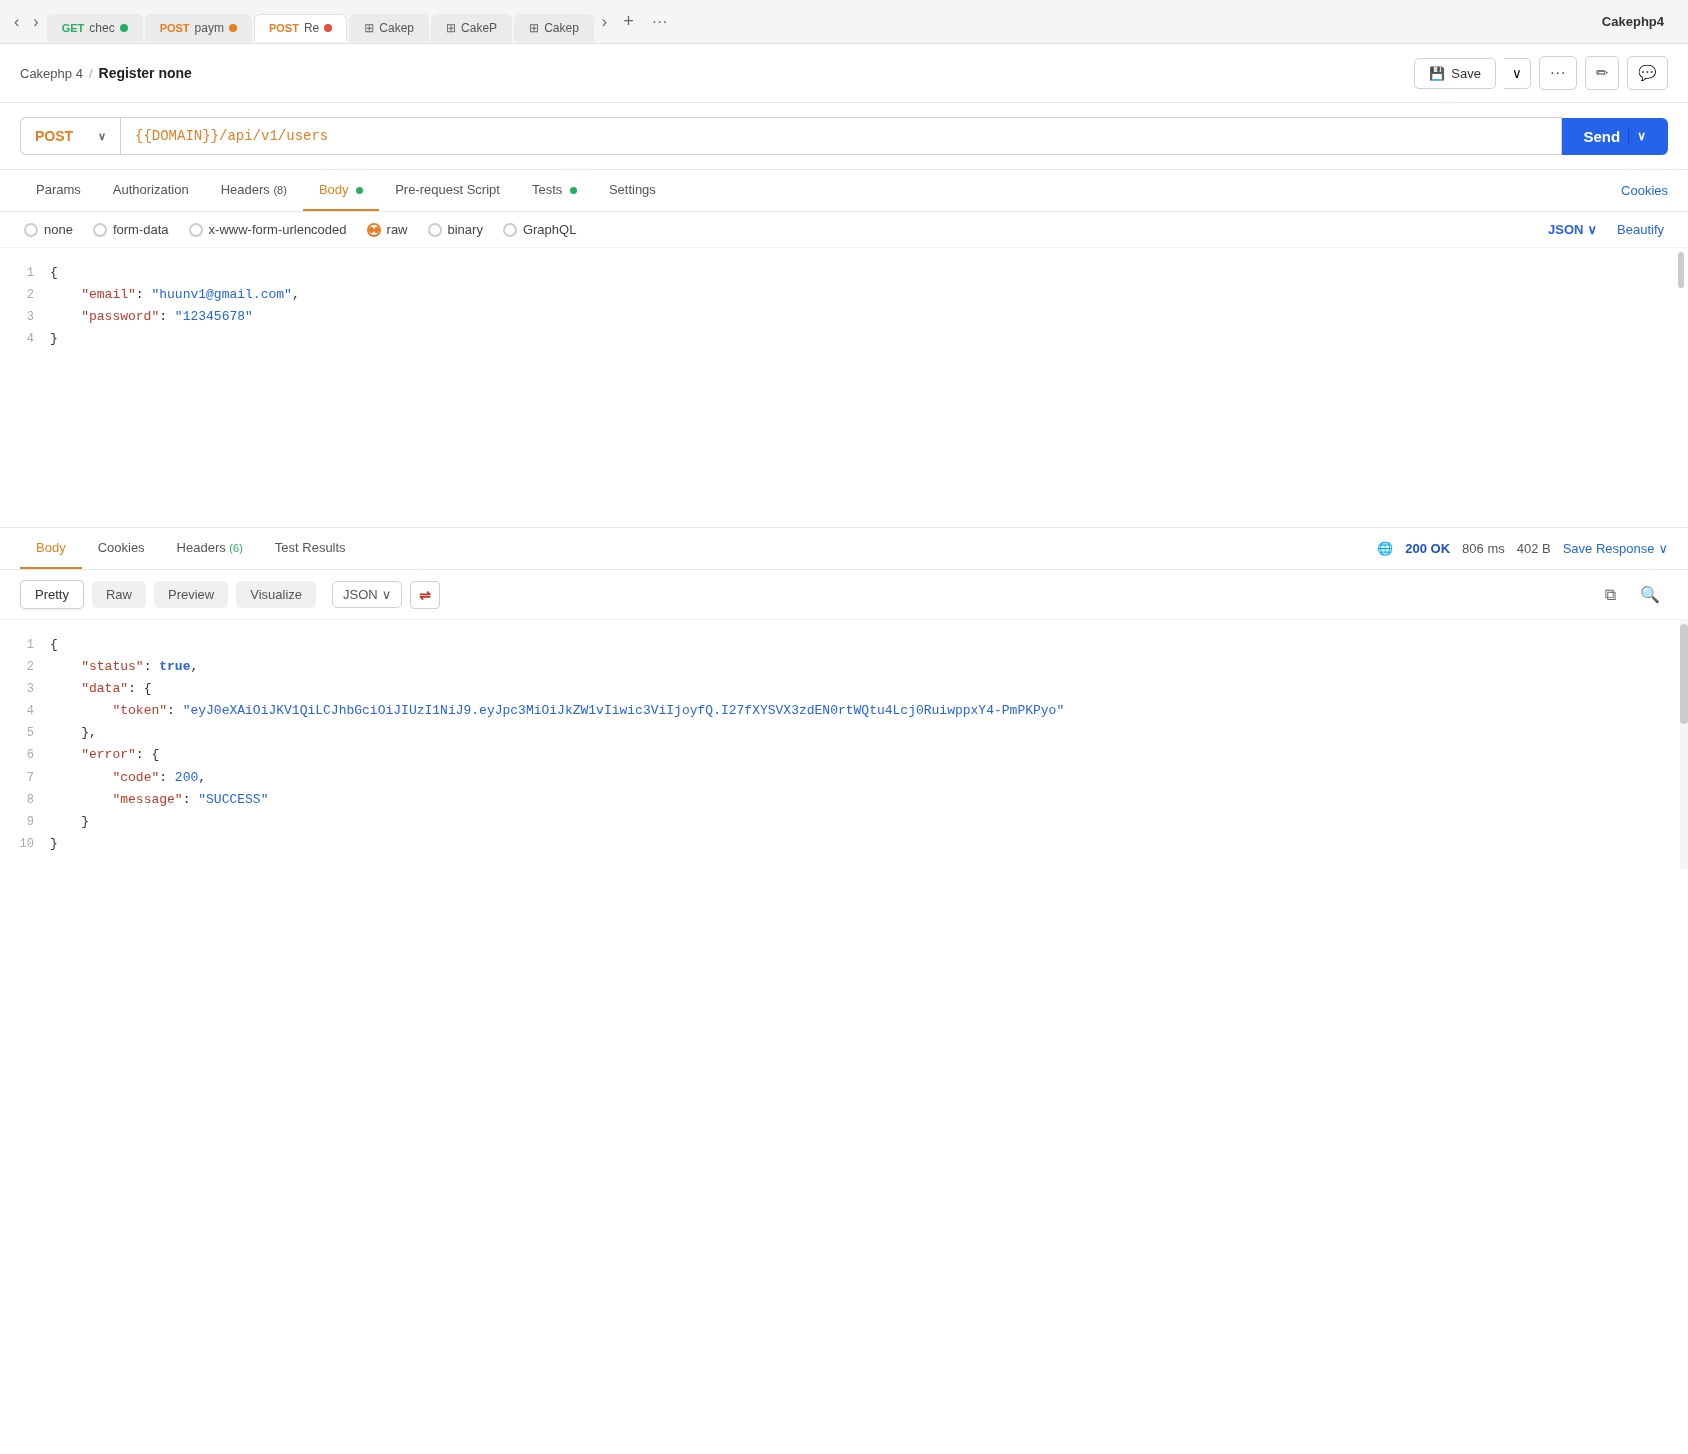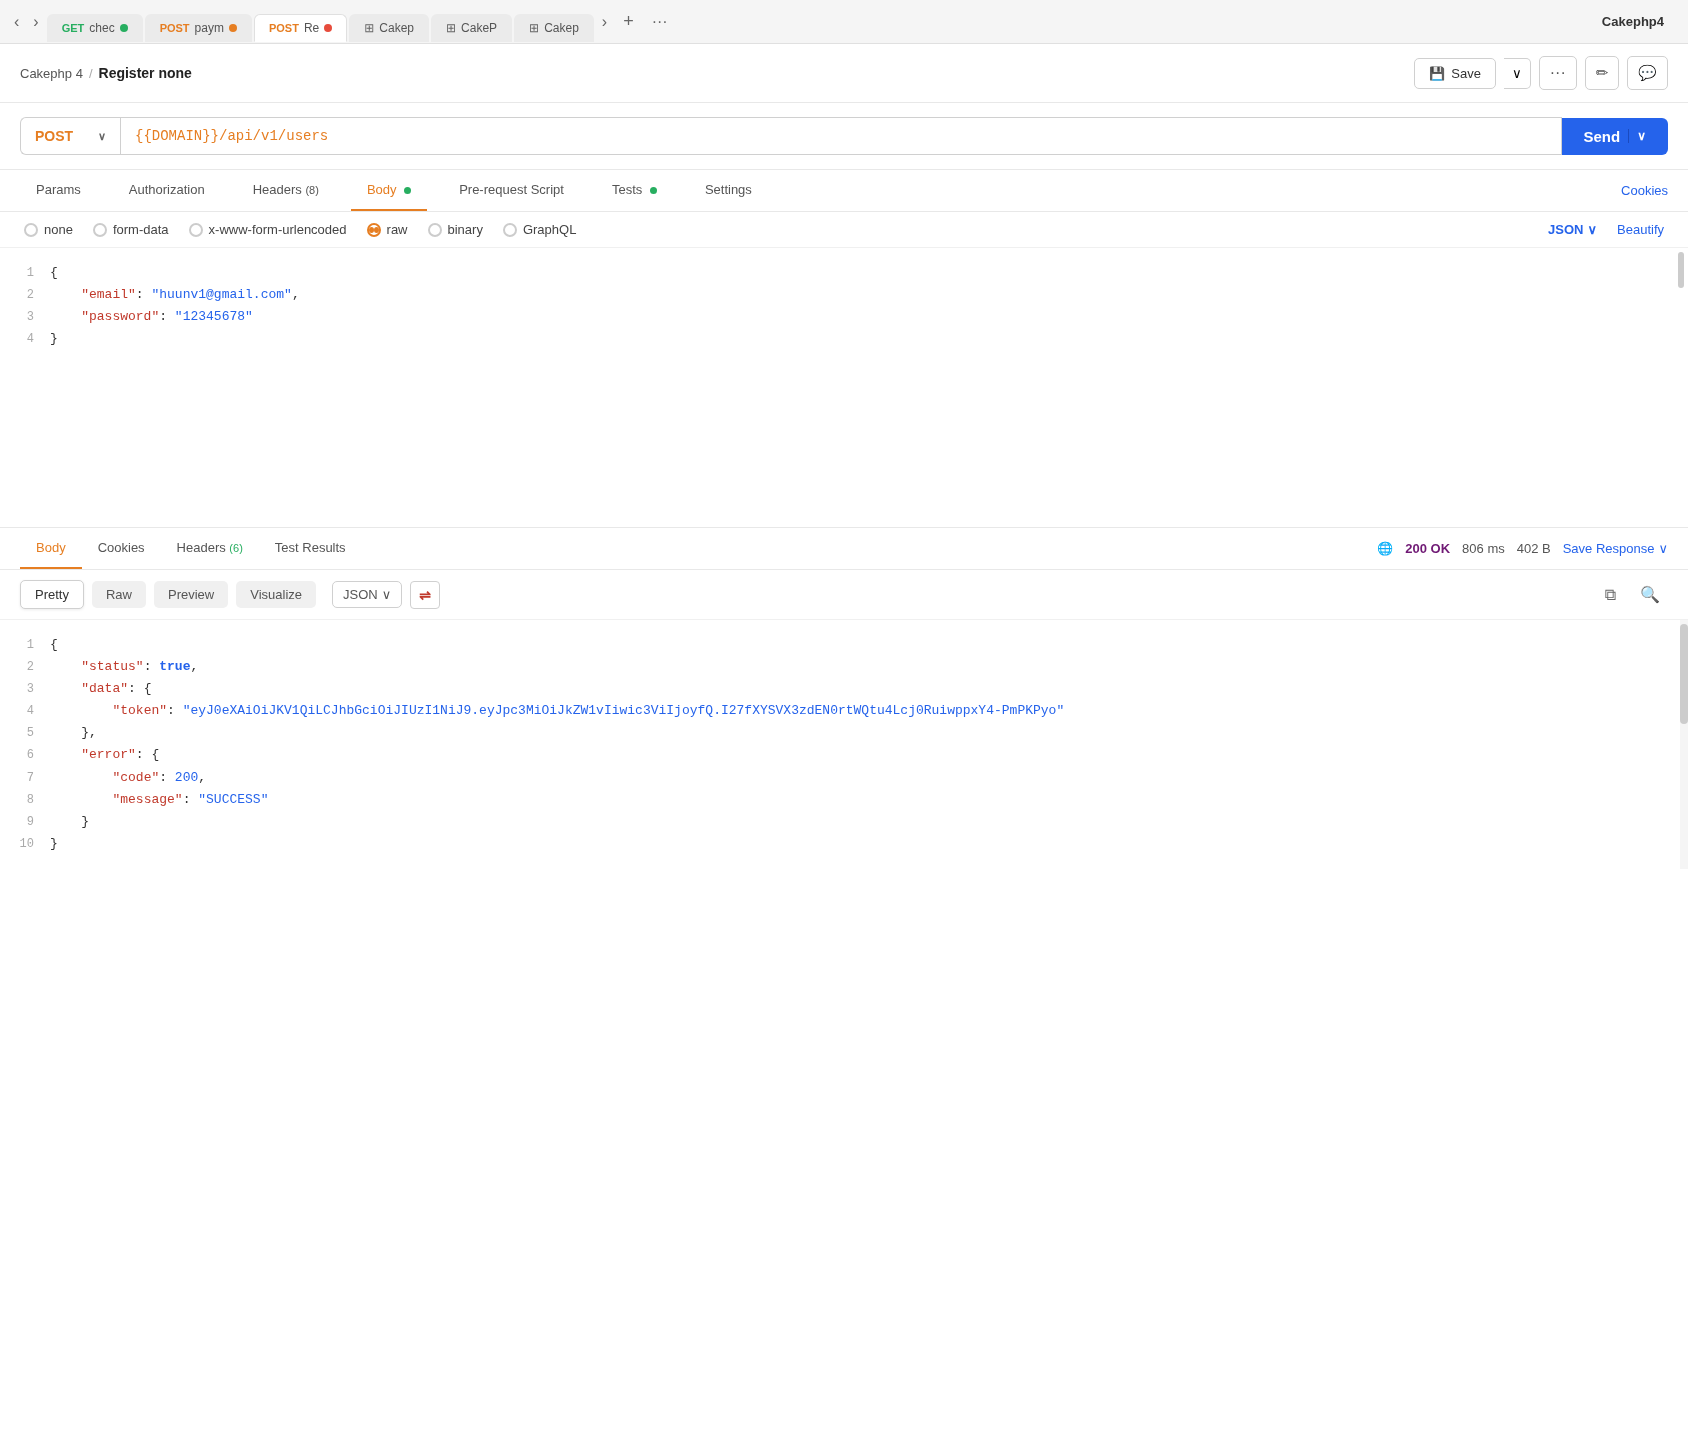--- a/index.html
+++ b/index.html
@@ -37,21 +37,21 @@
     .btn-icon { padding: 7px 10px; background: #fff; border: 1px solid #d0d0d0; border-radius: 5px; cursor: pointer; font-size: 15px; color: #555; }
 
     
     .url-bar { display: flex; align-items: center; gap: 0; padding: 14px 20px; border-bottom: 1px solid #e8e8e8; }
     .method-select { display: flex; align-items: center; gap: 6px; padding: 10px 14px; background: #fff; border: 1px solid #d0d0d0; border-right: none; border-radius: 6px 0 0 6px; cursor: pointer; font-weight: 700; font-size: 14px; color: #e67e22; min-width: 100px; }
     .method-arrow { color: #666; font-size: 11px; margin-left: auto; }
     .url-input { flex: 1; padding: 10px 14px; border: 1px solid #d0d0d0; font-size: 14px; color: #e67e22; outline: none; font-family: 'Courier New', monospace; }
     .btn-send { display: flex; align-items: center; gap: 8px; padding: 10px 22px; background: #2563eb; color: #fff; border: none; border-radius: 0 6px 6px 0; cursor: pointer; font-size: 15px; font-weight: 600; white-space: nowrap; }
 
     
-    .req-tabs { display: flex; align-items: center; padding: 0 20px; border-bottom: 1px solid #e8e8e8; gap: 16px; }
+    .req-tabs { display: flex; align-items: center; padding: 0 20px; border-bottom: 1px solid #e8e8e8; gap: 0; }
     .req-tab { padding: 12px 16px; font-size: 13px; cursor: pointer; color: #555; border-bottom: 2px solid transparent; white-space: nowrap; }
     .req-tab.active { color: #e67e22; border-bottom-color: #e67e22; font-weight: 500; }
     .req-tab .badge { font-size: 11px; color: #555; }
     .req-tab .dot { display: inline-block; width: 7px; height: 7px; border-radius: 50%; background: #27ae60; margin-left: 4px; }
     .req-tab-spacer { flex: 1; }
     .btn-cookies { background: none; border: none; cursor: pointer; color: #2563eb; font-size: 13px; font-weight: 500; padding: 12px 0; }
 
     
     .body-type-bar { display: flex; align-items: center; padding: 10px 24px; gap: 20px; border-bottom: 1px solid #f0f0f0; }
     .radio-option { display: flex; align-items: center; gap: 6px; cursor: pointer; font-size: 13px; color: #444; }
@@ -70,21 +70,21 @@
     .c-brace { color: #333; }
 
     
     .response-section { background: #fff; }
     .resp-tabs-bar { display: flex; align-items: center; padding: 0 20px; border-bottom: 1px solid #e8e8e8; gap: 0; }
     .resp-tab { padding: 12px 16px; font-size: 13px; cursor: pointer; color: #555; border-bottom: 2px solid transparent; white-space: nowrap; }
     .resp-tab.active { color: #e67e22; border-bottom-color: #e67e22; font-weight: 500; }
     .resp-tab .badge { font-size: 11px; color: #27ae60; }
     .resp-tab-spacer { flex: 1; }
     .resp-status { display: flex; align-items: center; gap: 12px; font-size: 13px; }
-    .status-ok { color: #701a75; font-weight: 600; }
+    .status-ok { color: #1d4ed8; font-weight: 600; }
     .status-ms { color: #555; }
     .status-b { color: #555; }
     .btn-save-resp { background: none; border: none; color: #2563eb; font-size: 13px; font-weight: 500; cursor: pointer; display: flex; align-items: center; gap: 4px; }
 
     
     .resp-format-bar { display: flex; align-items: center; padding: 10px 20px; gap: 8px; border-bottom: 1px solid #f0f0f0; }
     .resp-view-btn { padding: 6px 14px; border-radius: 5px; border: none; font-size: 13px; cursor: pointer; background: #f0f0f0; color: #555; }
     .resp-view-btn.active { background: #fff; border: 1px solid #d0d0d0; color: #333; font-weight: 400; box-shadow: 0 1px 3px rgba(0,0,0,0.08); }
     .resp-json-select { display: flex; align-items: center; gap: 4px; color: #555; font-size: 13px; cursor: pointer; border: 1px solid #d0d0d0; padding: 5px 10px; border-radius: 5px; margin-left: 8px; }
     .btn-wrap { background: none; border: 1px solid #d0d0d0; border-radius: 4px; padding: 5px 8px; cursor: pointer; color: #c0392b; font-size: 14px; }

